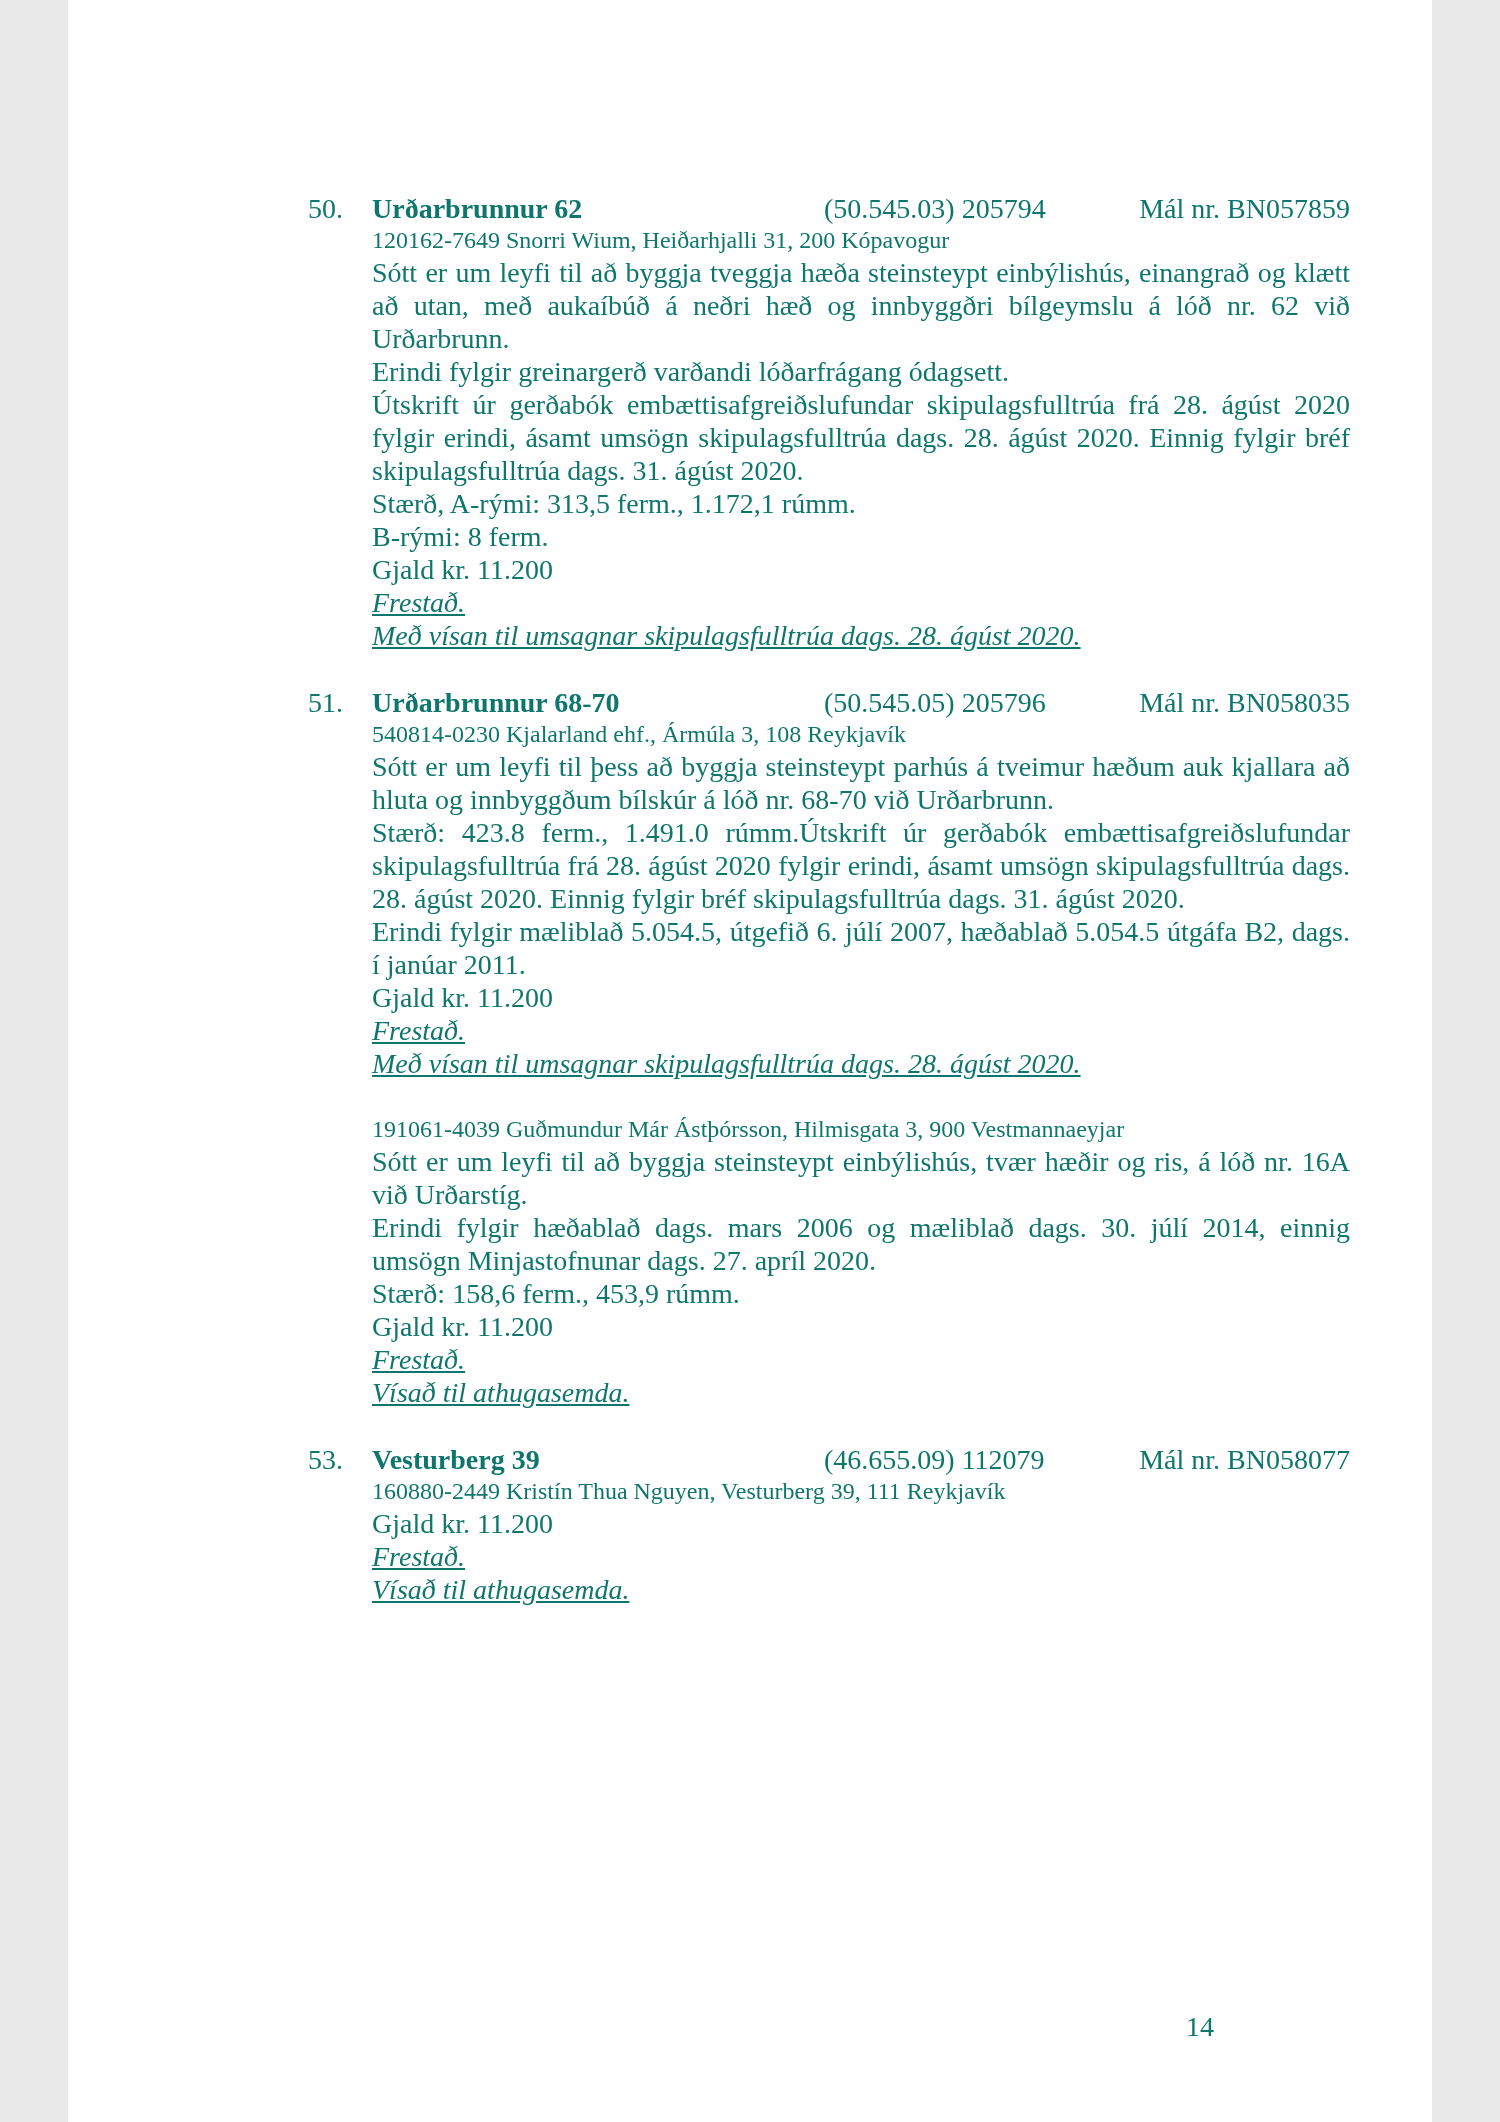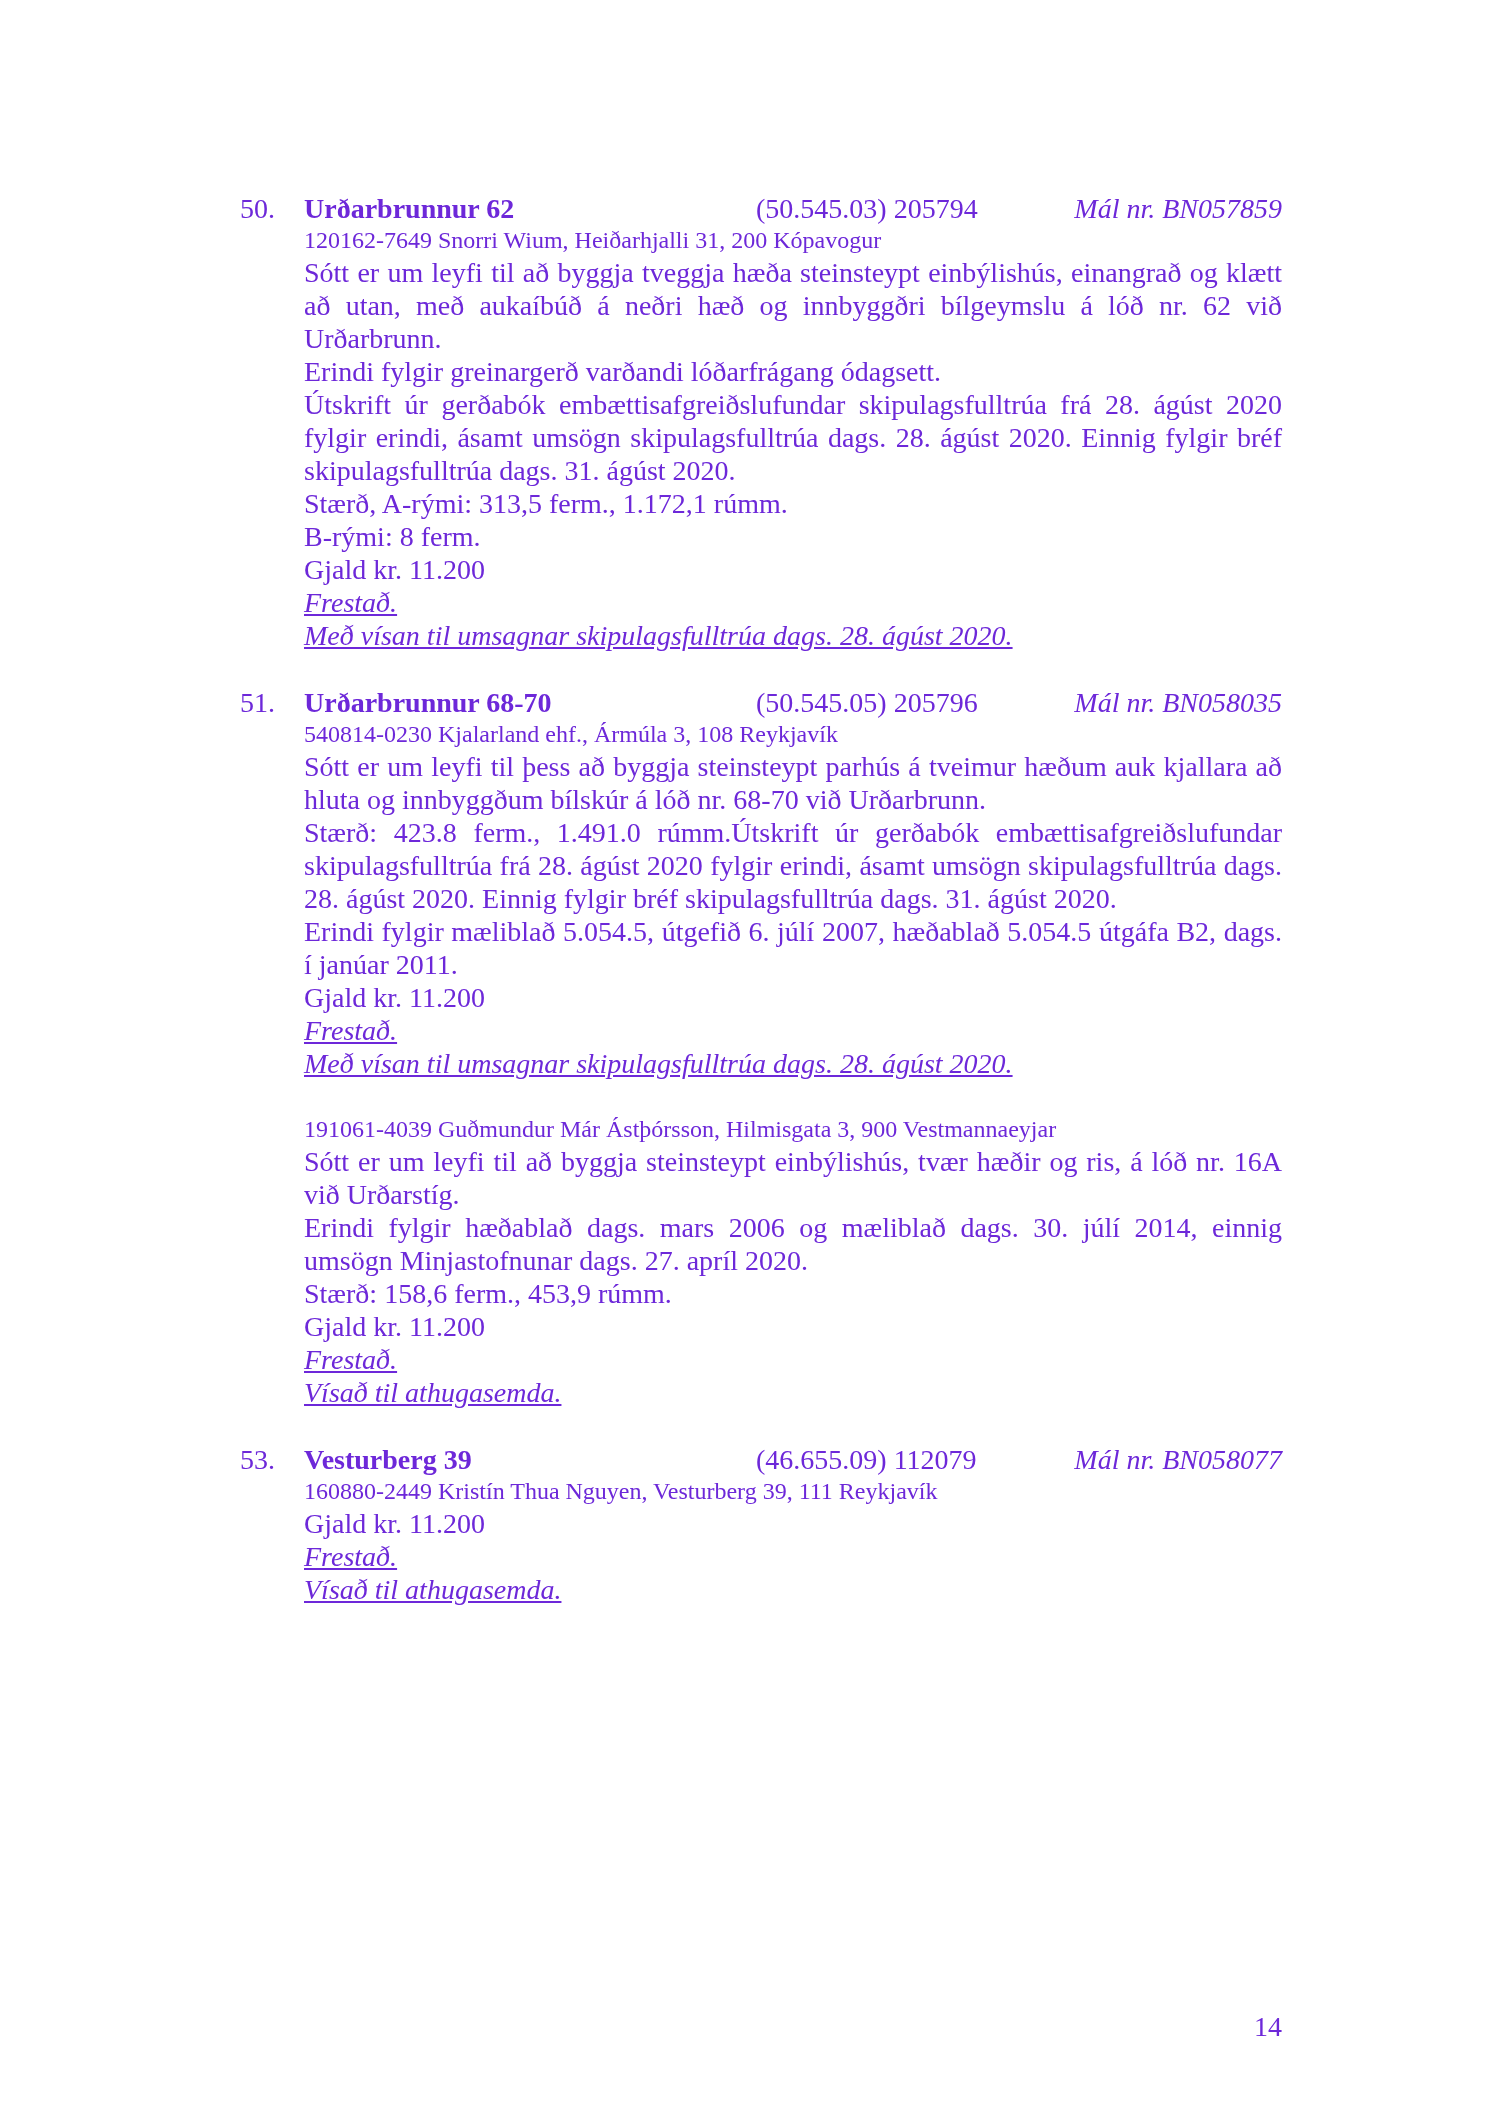--- a/index.html
+++ b/index.html
@@ -1,42 +1,42 @@
 <!DOCTYPE html>
 <html><head>
 <meta charset="utf-8">
 <style>
   html, body { margin: 0; padding: 0; background: #e8e8e8; }
   .page {
     position: relative;
-    width: 1500px;
+    width: 1364px;
     height: 2122px;
     margin: 0 auto;
     background: #ffffff;
     font-family: "Liberation Serif", "DejaVu Serif", serif;
-    color: #6d28d9;
+    color: #0f766e;
     overflow: hidden;
   }
   .content {
     position: absolute;
     left: 240px;
     top: 192px;
     width: 1042px;
   }
   .item { margin-bottom: 34px; }
   .item-header {
     display: grid;
     grid-template-columns: 64px 452px 1fr auto;
     font-size: 28px;
     line-height: 33px;
   }
   .item-number { }
   .item-title { font-weight: bold; }
   .item-ref { }
-  .item-case { text-align: right; font-style: italic; }
+  .item-case { text-align: right; }
   .item-body { margin-left: 64px; }
   .para {
     font-size: 28px;
     line-height: 33px;
     text-align: justify;
   }
   .para.small {
     font-size: 24px;
     line-height: 31px;
     text-align: left;

